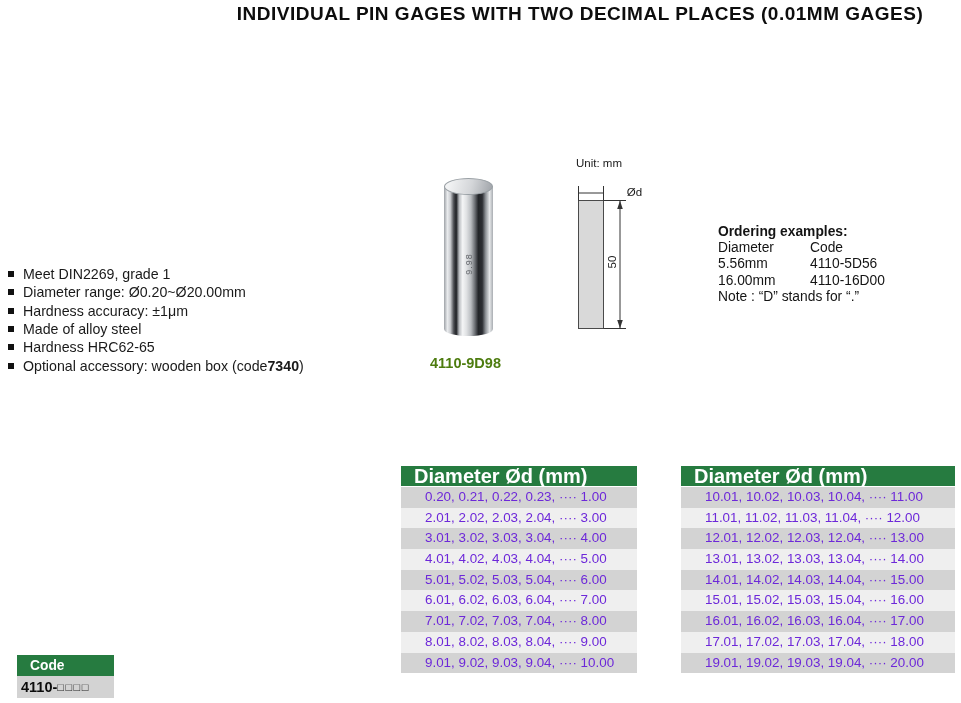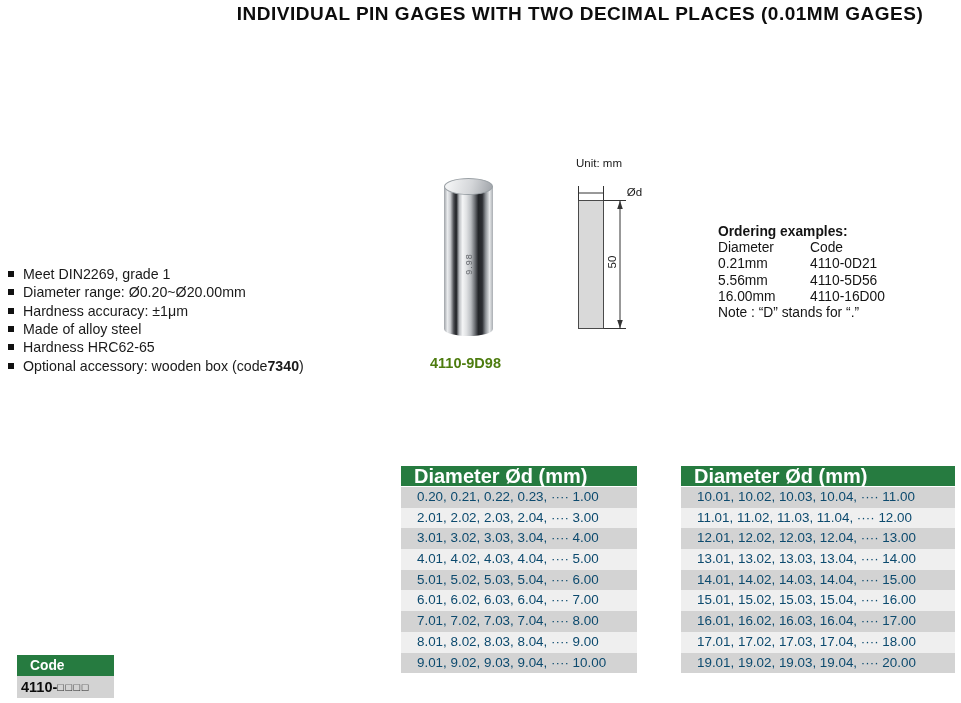--- a/index.html
+++ b/index.html
@@ -58,22 +58,22 @@
   .code-value{background:var(--row-dark);height:22px;line-height:22px;padding-left:4px;
     font-weight:bold;font-size:14.5px;color:#0d0d0d;white-space:nowrap;}
   .code-squares{font-size:11px;font-weight:600;letter-spacing:1.5px;color:#222;position:relative;top:-1px;}
 
   
   .dia-table{position:absolute;top:466px;}
   .dia-table.left{left:401px;width:236px;}
   .dia-table.right{left:681px;width:274px;}
   .dia-header{background:var(--green);color:#fff;font-weight:bold;font-size:20px;
     height:21px;line-height:21px;padding-left:13px;border-bottom:1px solid #fff;}
-  .dia-rows > div{height:20.7px;line-height:20.7px;padding-left:16px;
-    font-size:13.4px;color:#0c4a6e;white-space:nowrap;}
+  .dia-rows > div{height:20.7px;line-height:20.7px;padding-left:24px;
+    font-size:13.4px;color:#6d28d9;white-space:nowrap;}
   .dia-rows > div:nth-child(odd){background:var(--row-dark);}
   .dia-rows > div:nth-child(even){background:var(--row-light);}
 </style>
 </head>
 <body>
 
 <div class="page">
 
   <div class="title">INDIVIDUAL PIN GAGES WITH TWO DECIMAL PLACES (0.01MM GAGES)</div>
 
@@ -130,23 +130,20 @@
   <div class="unit-label">Unit: mm</div>
   <div class="dia-label">Ød</div>
   <div class="len-label">50</div>
 
   <div class="ordering">
     <div class="ord-heading">Ordering examples:</div>
     <div>
       <span class="ord-col">Diameter</span><span>Code</span>
     </div>
     <div>
-      <span class="ord-col">0.21mm</span><span>4110-0D21</span>
-    </div>
-    <div>
       <span class="ord-col">5.56mm</span><span>4110-5D56</span>
     </div>
     <div>
       <span class="ord-col">16.00mm</span><span>4110-16D00</span>
     </div>
     <div>Note : “D” stands for “.”</div>
   </div>
 
   <div class="code-box">
     <div class="code-header">Code</div>

